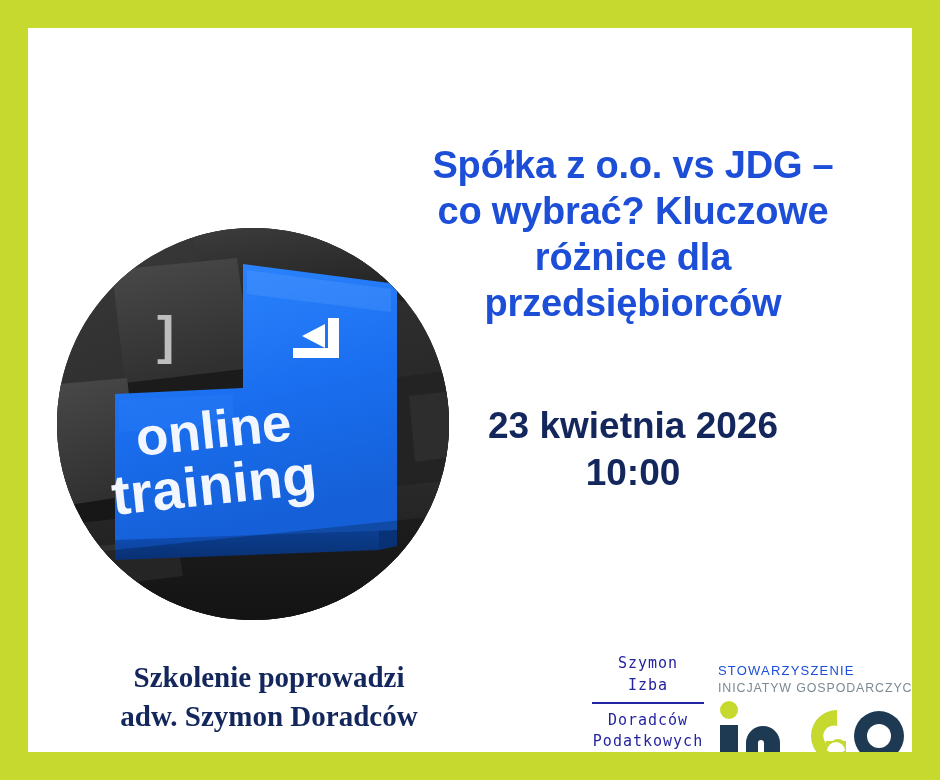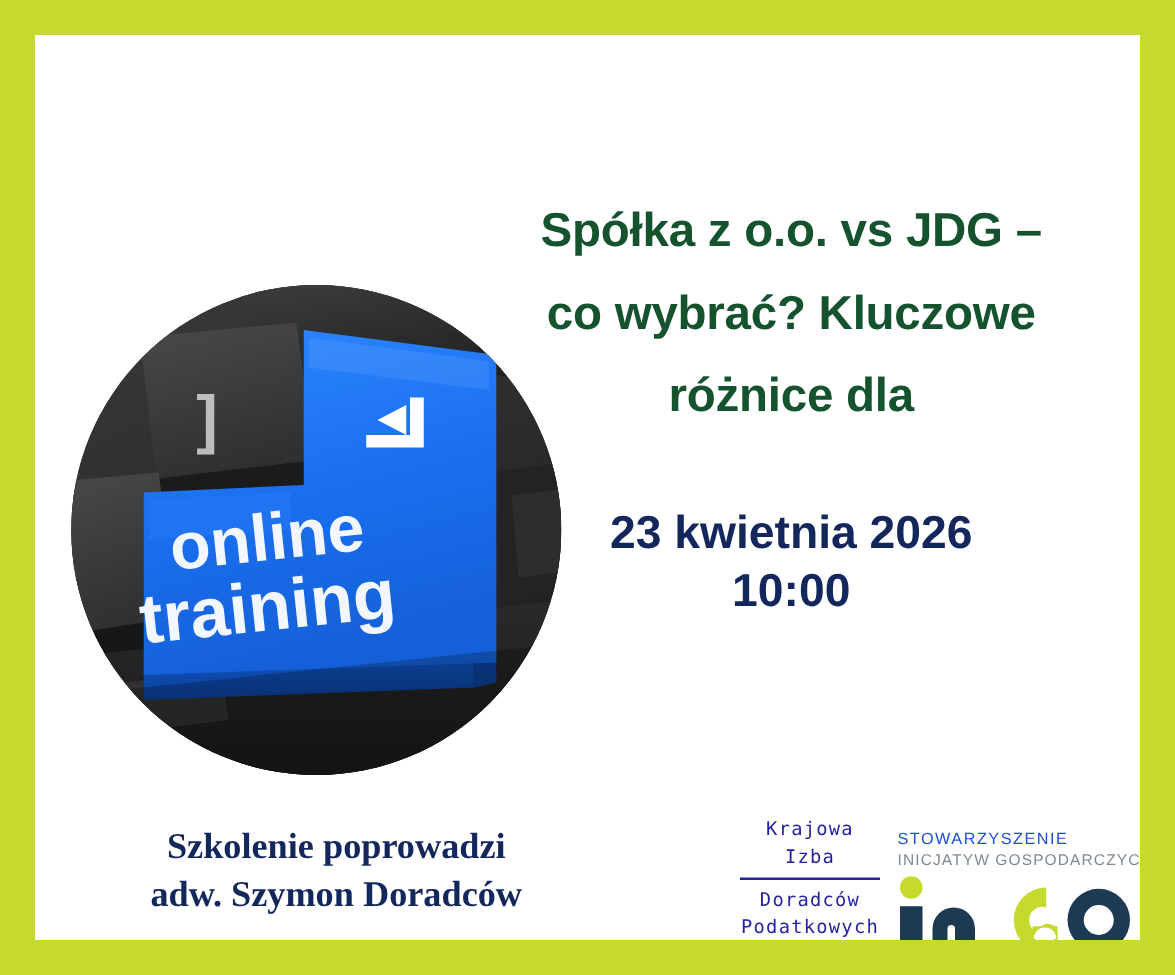--- a/index.html
+++ b/index.html
@@ -47,24 +47,23 @@
     position: absolute;
     left: 355px;
     top: 115px;
     width: 500px;
     text-align: center;
   }
   .title-line {
     font-size: 38px;
     line-height: 1.21;
     font-weight: bold;
-    color: #14532d;
+    color: #1d4ed8;
     letter-spacing: -0.2px;
     white-space: nowrap;
-    margin-top: 20px;
   }
 
   
   .datetime-block {
     position: absolute;
     left: 355px;
     top: 375px;
     width: 500px;
     text-align: center;
   }
@@ -228,34 +227,35 @@
         </g>
 
         <path d="M-20 330 L412 285 L412 412 L-20 412 Z" fill="#000000" opacity="0.22"></path>
       </svg>
     </div>
 
     <div class="title-block">
       <div class="title-line">Spółka z o.o. vs JDG –</div>
       <div class="title-line">co wybrać? Kluczowe</div>
       <div class="title-line">różnice dla</div>
+      <div class="title-line">przedsiębiorców</div>
     </div>
 
     <div class="datetime-block">
       <div class="datetime-line">23 kwietnia 2026</div>
       <div class="datetime-line">10:00</div>
     </div>
 
     <div class="presenter-block">
       <div class="presenter-line">Szkolenie poprowadzi</div>
       <div class="presenter-line">adw. Szymon Doradców</div>
     </div>
 
     <div class="kidp-logo">
-      <div>Krajowa</div>
+      <div>Szymon</div>
       <div>Izba</div>
       <div class="kidp-rule"></div>
       <div>Doradców</div>
       <div>Podatkowych</div>
     </div>
 
     <div class="ingo-logo">
       <div class="ingo-top">STOWARZYSZENIE</div>
       <div class="ingo-sub">INICJATYW GOSPODARCZYCH</div>
       <svg class="ingo-mark" width="190" height="62" viewBox="0 0 190 62">

